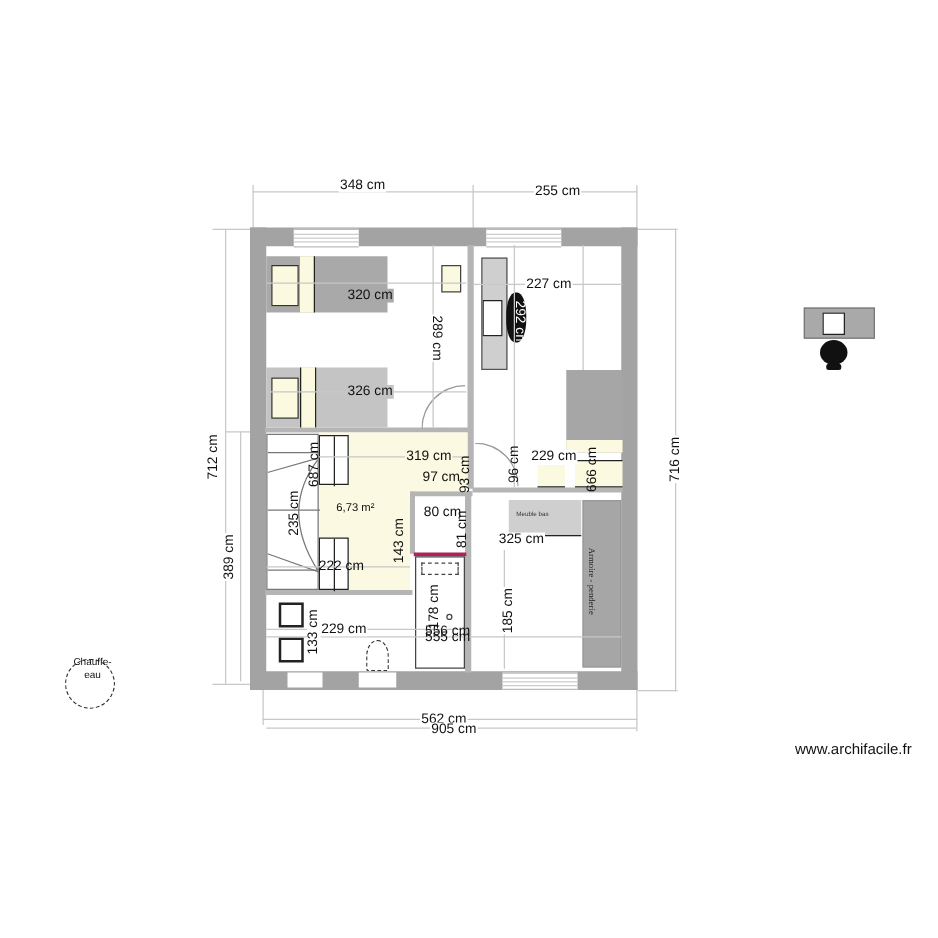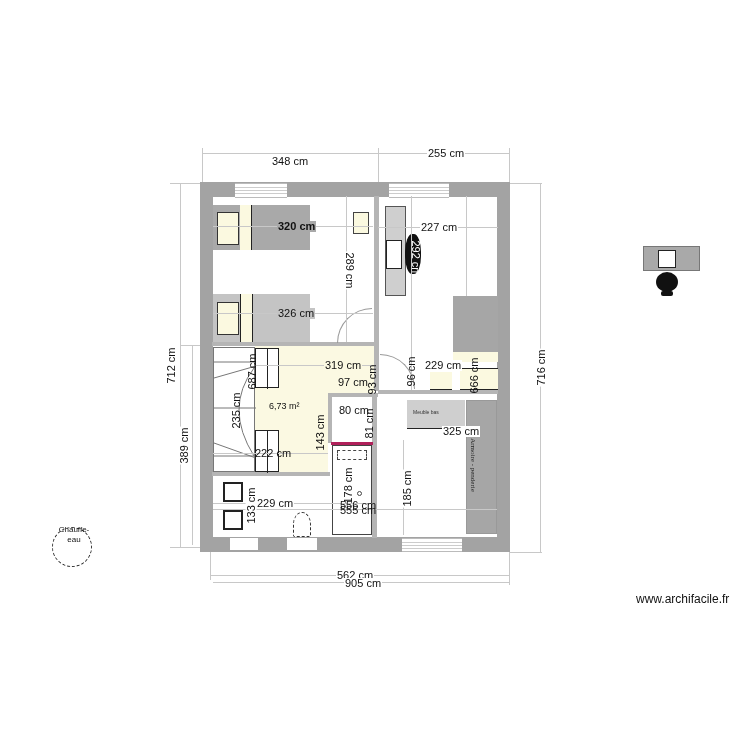--- a/index.html
+++ b/index.html
@@ -24,21 +24,21 @@
 </style>
 </head>
 <body>
 
 <div class="abs" style="left:0;top:0;width:750px;height:750px;">
 
   <div class="dline-h" style="left:202px;top:153px;width:308px;"></div>
   <div class="dline-v" style="left:202px;top:148px;height:35px;"></div>
   <div class="dline-v" style="left:378px;top:148px;height:35px;"></div>
   <div class="dline-v" style="left:509px;top:148px;height:35px;"></div>
-  <span class="dim bg" style="left:271px;top:156px;">348 cm</span>
+  <span class="dim bg" style="left:271px;top:143px;">348 cm</span>
   <span class="dim bg" style="left:427px;top:148px;">255 cm</span>
 
   <div class="dline-v" style="left:180px;top:183px;height:365px;"></div>
   <div class="dline-h" style="left:170px;top:183px;width:32px;"></div>
   <div class="dline-h" style="left:170px;top:547px;width:32px;"></div>
   <span class="dim bg vtxt" style="left:152px;top:360px;">712 cm</span>
   <div class="dline-v" style="left:192px;top:345px;height:200px;"></div>
   <div class="dline-h" style="left:180px;top:345px;width:22px;"></div>
   <span class="dim bg vtxt" style="left:165px;top:440px;">389 cm</span>
 
@@ -147,39 +147,39 @@
   <div class="dline-v" style="left:346px;top:196px;height:146px;"></div>
   <div class="dline-h" style="left:378px;top:227px;width:120px;"></div>
   <div class="dline-v" style="left:411px;top:196px;height:194px;"></div>
   <div class="dline-v" style="left:466px;top:196px;height:100px;"></div>
   <div class="dline-h" style="left:255px;top:365px;width:120px;"></div>
   <div class="dline-h" style="left:213px;top:453px;width:115px;"></div>
   <div class="dline-h" style="left:213px;top:503px;width:160px;"></div>
   <div class="dline-h" style="left:213px;top:509px;width:284px;"></div>
   <div class="dline-v" style="left:403px;top:440px;height:95px;"></div>
 
-  <span class="dim bg" style="left:277px;top:221px;background:#a9a9a9;font-weight:bold;">320 cm</span>
+  <span class="dim bg" style="left:277px;top:231px;background:#a9a9a9;">320 cm</span>
   <span class="dim bg" style="left:277px;top:308px;background:#c4c4c4;">326 cm</span>
   <span class="dim bg vtxt90" style="left:330px;top:265px;">289 cm</span>
   <span class="dim bg" style="left:420px;top:222px;">227 cm</span>
   <span class="dim vtxt90" style="left:397px;top:253px;color:#fff;">292 cm</span>
   <span class="dim bg" style="left:279px;top:360px;background:#fbf9e2;margin-left:45px;">319 cm</span>
   <span class="dim vtxt" style="left:234px;top:366px;">687 cm</span>
   <span class="dim bg" style="left:337px;top:377px;background:#fbf9e2;">97 cm</span>
   <span class="dim vtxt" style="left:358px;top:374px;">93 cm</span>
   <span class="dim vtxt" style="left:218px;top:405px;">235 cm</span>
   <span class="dim" style="left:269px;top:401px;font-size:9px;">6,73 m²</span>
   <span class="dim vtxt" style="left:302px;top:427px;">143 cm</span>
   <span class="dim bg" style="left:338px;top:405px;text-align:right;">80 cm</span>
   <span class="dim vtxt" style="left:355px;top:418px;">81 cm</span>
   <span class="dim bg" style="left:254px;top:448px;background:transparent;">222 cm</span>
   <span class="dim vtxt" style="left:397px;top:366px;">96 cm</span>
   <span class="dim bg" style="left:424px;top:360px;">229 cm</span>
   <span class="dim vtxt" style="left:456px;top:370px;">666 cm</span>
-  <span class="dim bg" style="left:398px;top:426px;margin-left:44px;">325 cm</span>
+  <span class="dim bg" style="left:398px;top:426px;">325 cm</span>
   <span class="dim bg vtxt" style="left:388px;top:483px;">185 cm</span>
   <span class="dim bg" style="left:256px;top:498px;">229 cm</span>
   <span class="dim bg vtxt" style="left:232px;top:500px;">133 cm</span>
   <span class="dim vtxt" style="left:330px;top:480px;">178 cm</span>
   <span class="dim" style="left:340px;top:500px;">556 cm</span>
   <span class="dim" style="left:340px;top:505px;">555 cm</span>
 
   <div class="abs" style="left:643px;top:246px;width:57px;height:25px;background:#a9a9a9;border:1px solid #777;box-sizing:border-box;">
     <div class="abs" style="left:14px;top:3px;width:18px;height:18px;background:#fff;border:1px solid #222;box-sizing:border-box;"></div>
   </div>

